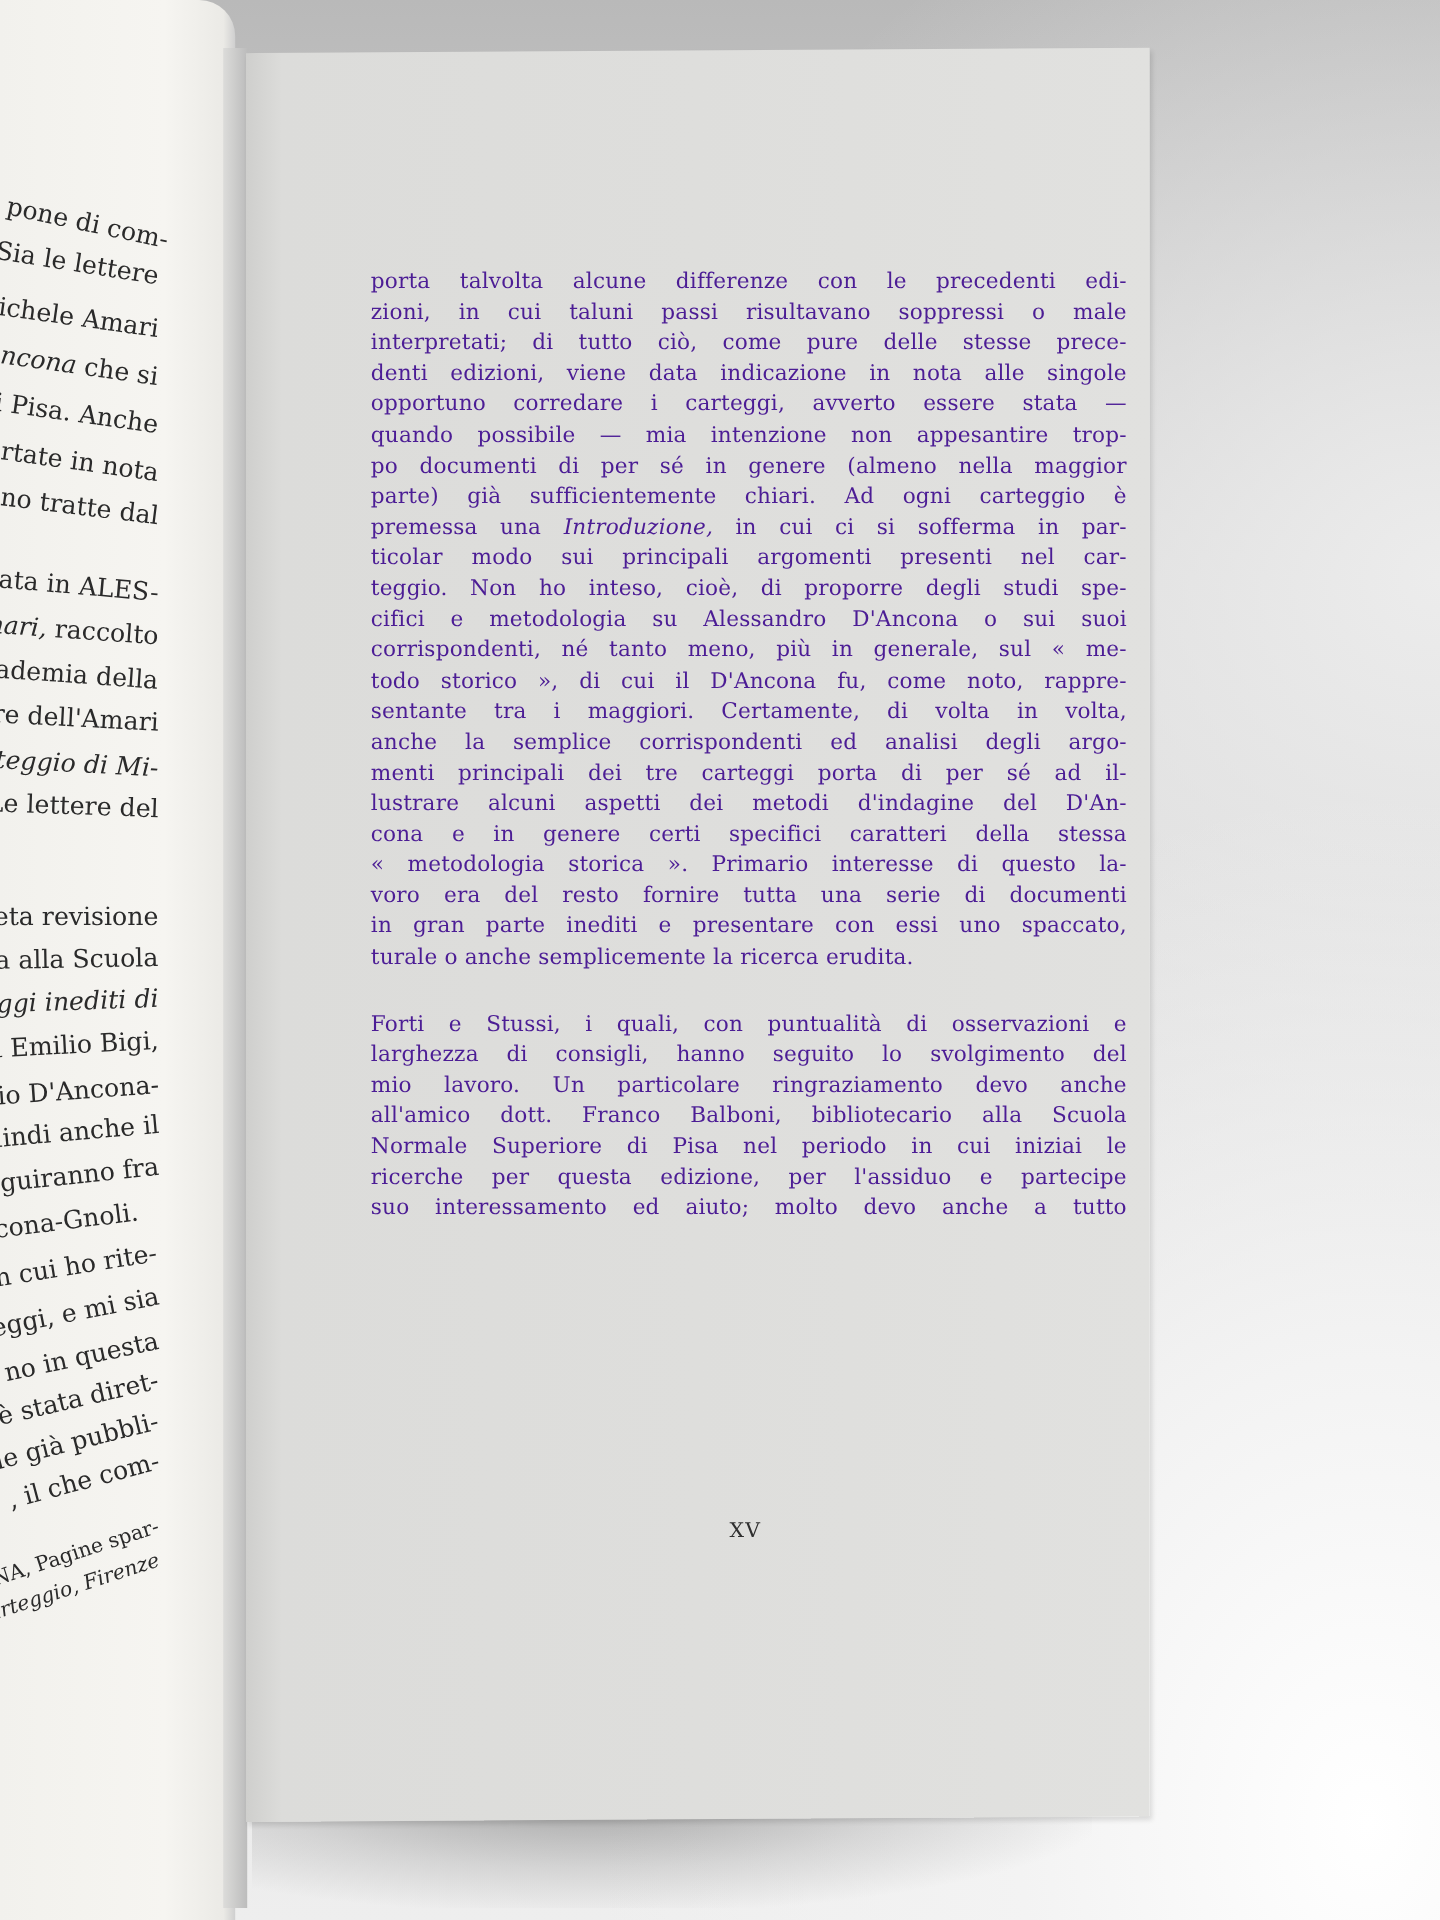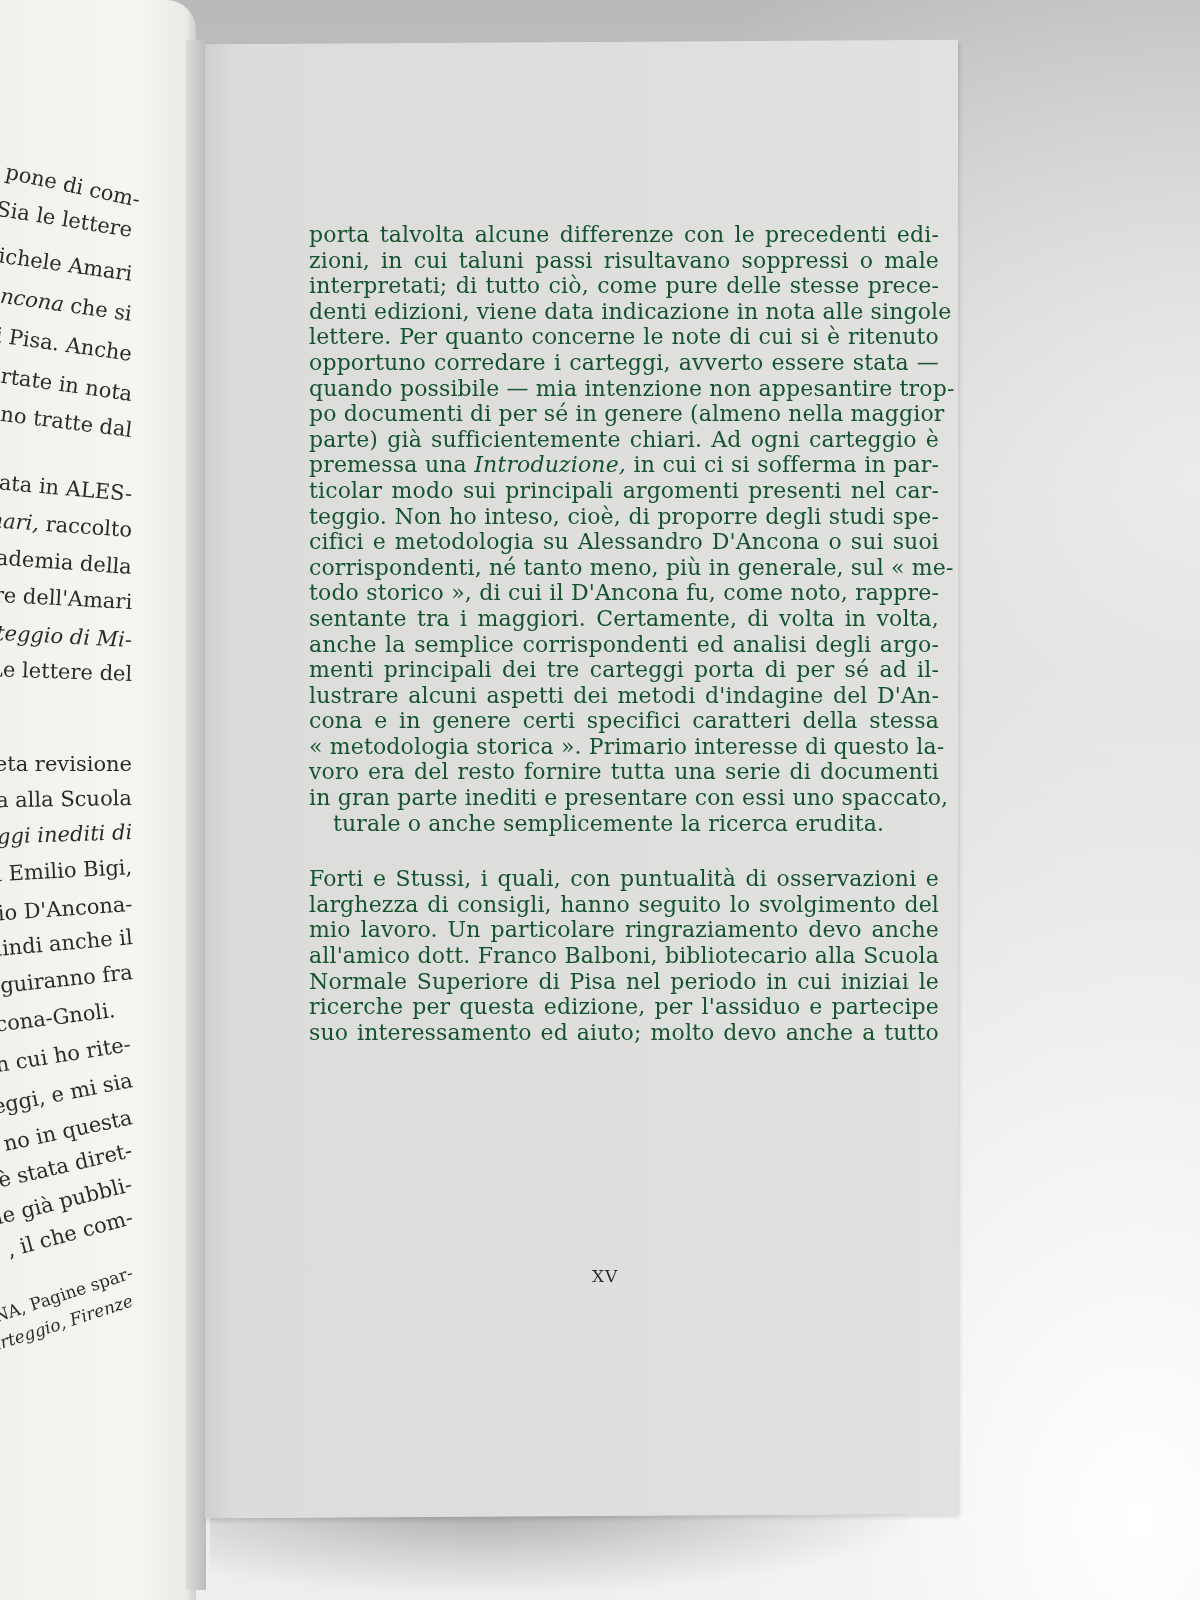--- a/index.html
+++ b/index.html
@@ -75,41 +75,41 @@
       height: 1474px;
       background: linear-gradient(90deg, #cfcfcd 0%, #dcdcda 4%, #dededc 50%, #e1e1df 100%);
       transform: skewY(-0.35deg);
       box-shadow: 2px 3px 4px rgba(0,0,0,0.12);
     }
     .text-block {
       position: absolute;
       left: 309px;
       top: 222px;
       width: 630px;
-      font-size: 22px;
+      font-size: 18px;
       line-height: 25.6px;
-      color: #14532d;
+      color: #4c1d95;
       text-align: justify;
       text-align-last: justify;
       letter-spacing: 0.15px;
     }
     .text-line {
       display: block;
       height: 25.6px;
       white-space: nowrap;
       text-align: justify;
       text-align-last: justify;
     }
-    .text-line.last { text-align-last: left; margin-left: 24px; }
+    .text-line.last { text-align-last: left; }
     .text-line.indent { padding-left: 48px; }
     .para-gap { display: block; height: 30px; }
     .ital { font-style: italic; }
     .page-number {
       position: absolute;
-      left: 592px;
+      left: 608px;
       top: 1266px;
       font-size: 17px;
       letter-spacing: 1px;
       color: #2f2f2f;
     }
   </style>
 </head>
 <body>
 
 <div class="backdrop"></div>
@@ -151,21 +151,20 @@
 <div class="left-gutter"></div>
 
 <div class="right-page"></div>
 
 <div class="text-block">
   <div id="para1">
       <span class="text-line">porta talvolta alcune differenze con le precedenti edi-</span>
       <span class="text-line">zioni, in cui taluni passi risultavano soppressi o male</span>
       <span class="text-line">interpretati; di tutto ciò, come pure delle stesse prece-</span>
       <span class="text-line">denti edizioni, viene data indicazione in nota alle singole</span>
-      <span class="text-line">lettere. Per quanto concerne le note di cui si è ritenuto</span>
       <span class="text-line">opportuno corredare i carteggi, avverto essere stata —</span>
       <span class="text-line">quando possibile — mia intenzione non appesantire trop-</span>
       <span class="text-line">po documenti di per sé in genere (almeno nella maggior</span>
       <span class="text-line">parte) già sufficientemente chiari. Ad ogni carteggio è</span>
       <span class="text-line"><span>premessa una </span><span class="ital">Introduzione,</span><span> in cui ci si sofferma in par-</span></span>
       <span class="text-line">ticolar modo sui principali argomenti presenti nel car-</span>
       <span class="text-line">teggio. Non ho inteso, cioè, di proporre degli studi spe-</span>
       <span class="text-line">cifici e metodologia su Alessandro D'Ancona o sui suoi</span>
       <span class="text-line">corrispondenti, né tanto meno, più in generale, sul « me-</span>
       <span class="text-line">todo storico », di cui il D'Ancona fu, come noto, rappre-</span>

